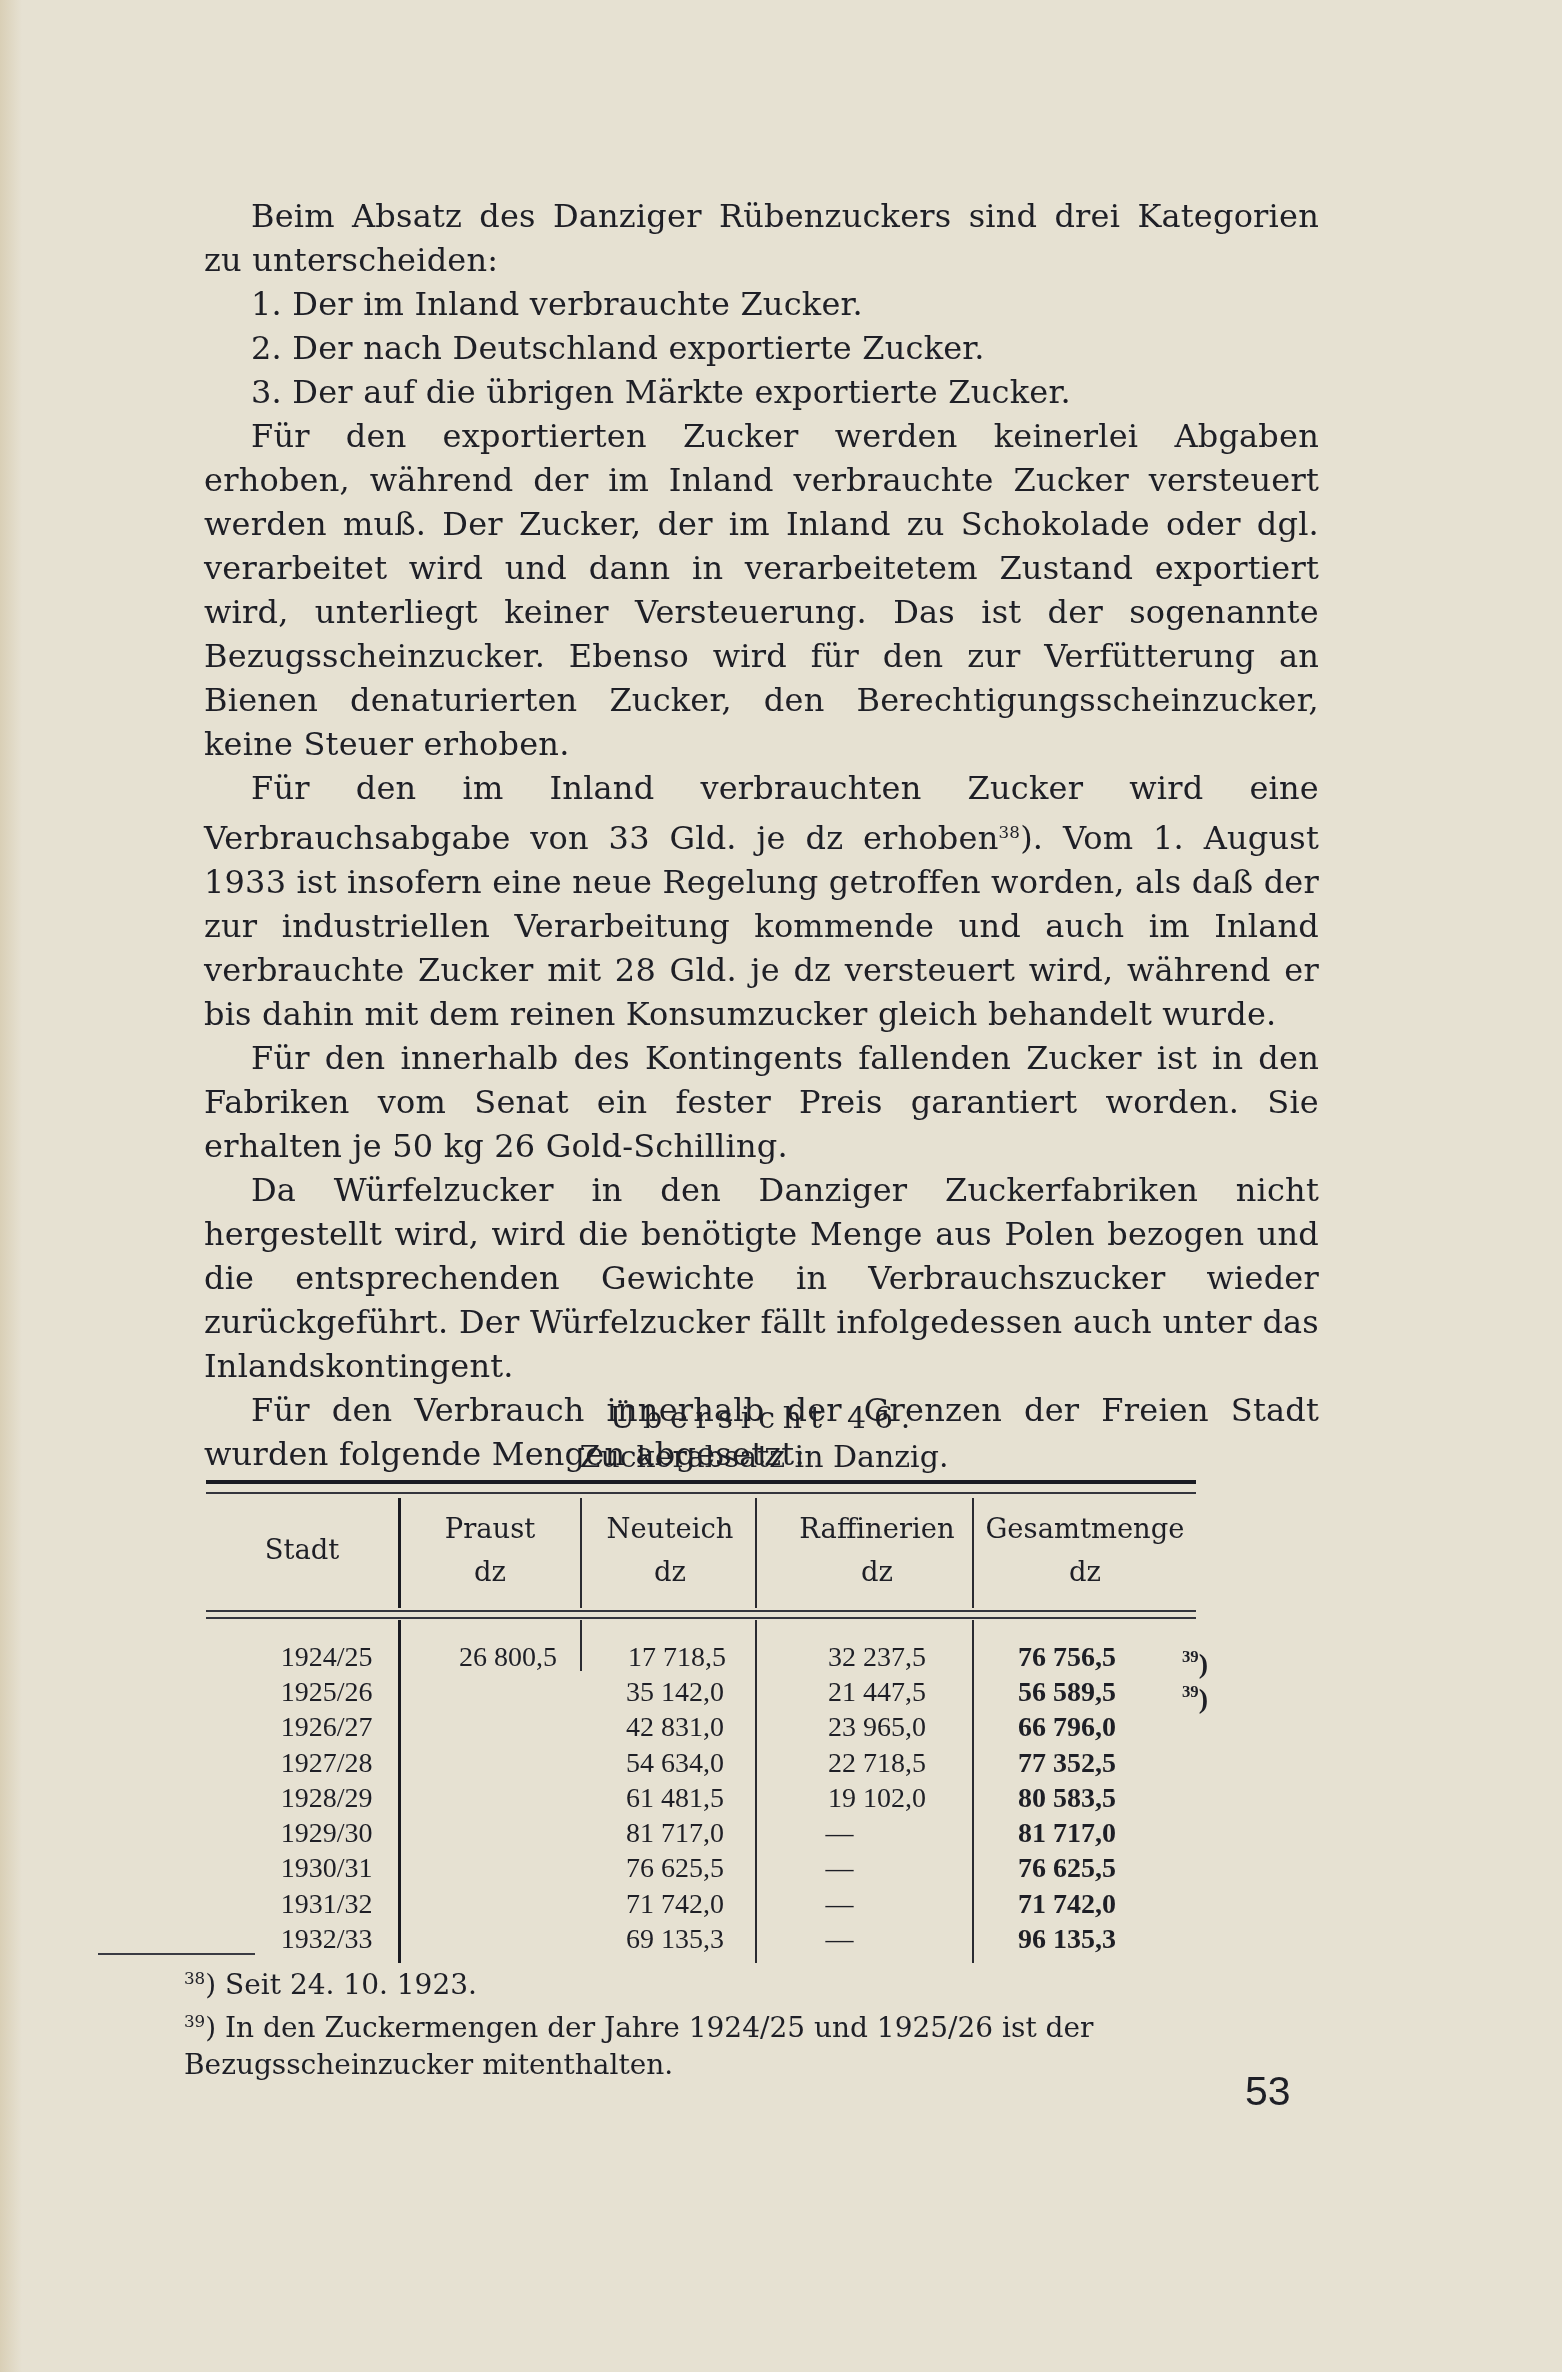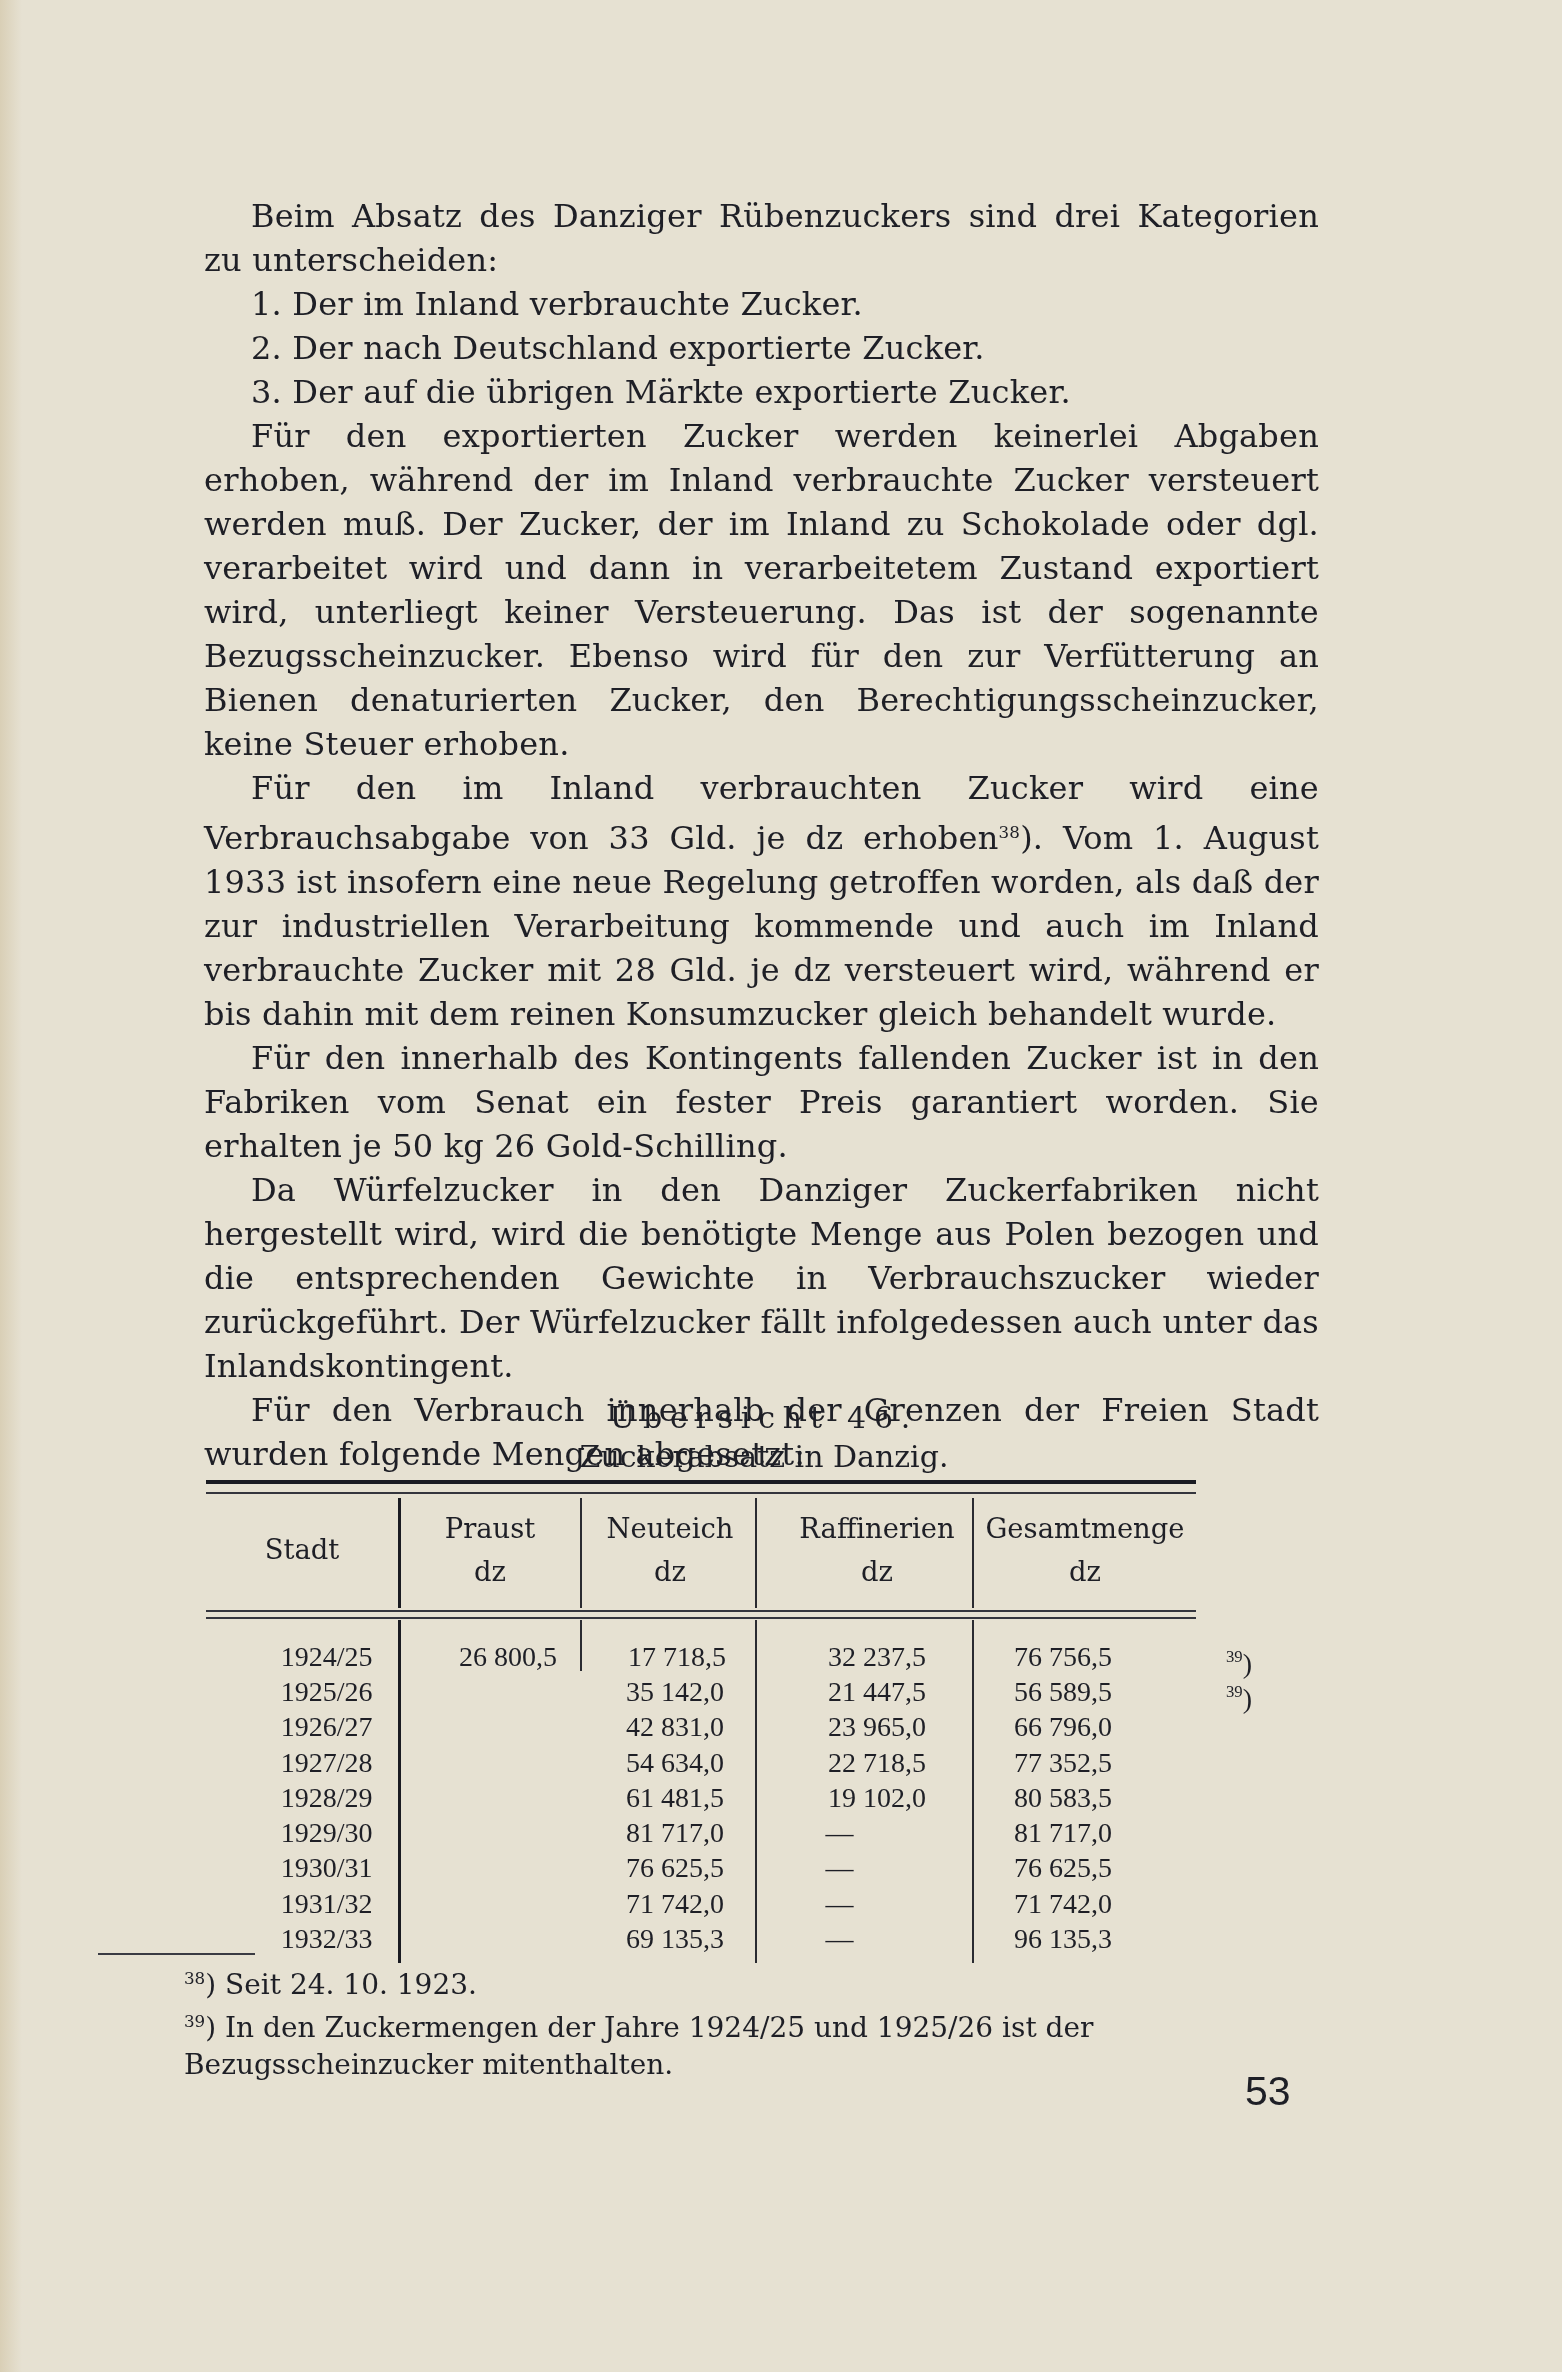--- a/index.html
+++ b/index.html
@@ -57,21 +57,21 @@
     }
     .hdr .unit { display: block; }
     .row { position: absolute; left: 0; width: 990px; height: 35px; font-size: 28px; line-height: 35px; font-family: "Liberation Serif", serif; }
     .cell { position: absolute; top: 0; white-space: nowrap; }
     .cell.year { left: 19.6px; width: 147px; text-align: right; }
     .cell.praust { left: 214px; width: 137px; text-align: right; }
     .cell.neuteich { left: 363px; width: 157px; text-align: right; }
     .cell.combined { left: 214px; width: 304px; text-align: right; }
     .cell.raff { left: 547px; width: 173px; text-align: right; }
     .cell.raff.dash { text-align: center; }
-    .cell.ges { left: 808px; width: 194px; text-align: left; }
+    .cell.ges { left: 764px; width: 194px; text-align: center; font-weight: bold; }
     .sup { font-size: 16.7px; vertical-align: 10.8px; }
     .cell.ges .fn { position: absolute; left: 196px; top: 0; font-size: 28px; margin-left: 16px; }
     .cell.ges .fn .sup { font-size: 16.7px; }
 
     .fn-rule { position: absolute; left: 98px; top: 1953px; width: 157px; height: 2px; background: #3a3b43; }
     .footnotes {
       position: absolute; left: 137px; top: 1960px; width: 1166px;
       font-size: 28px; line-height: 36px;
     }
     .footnotes .fn-line { margin: 0; padding-left: 47px; text-indent: 0; }

